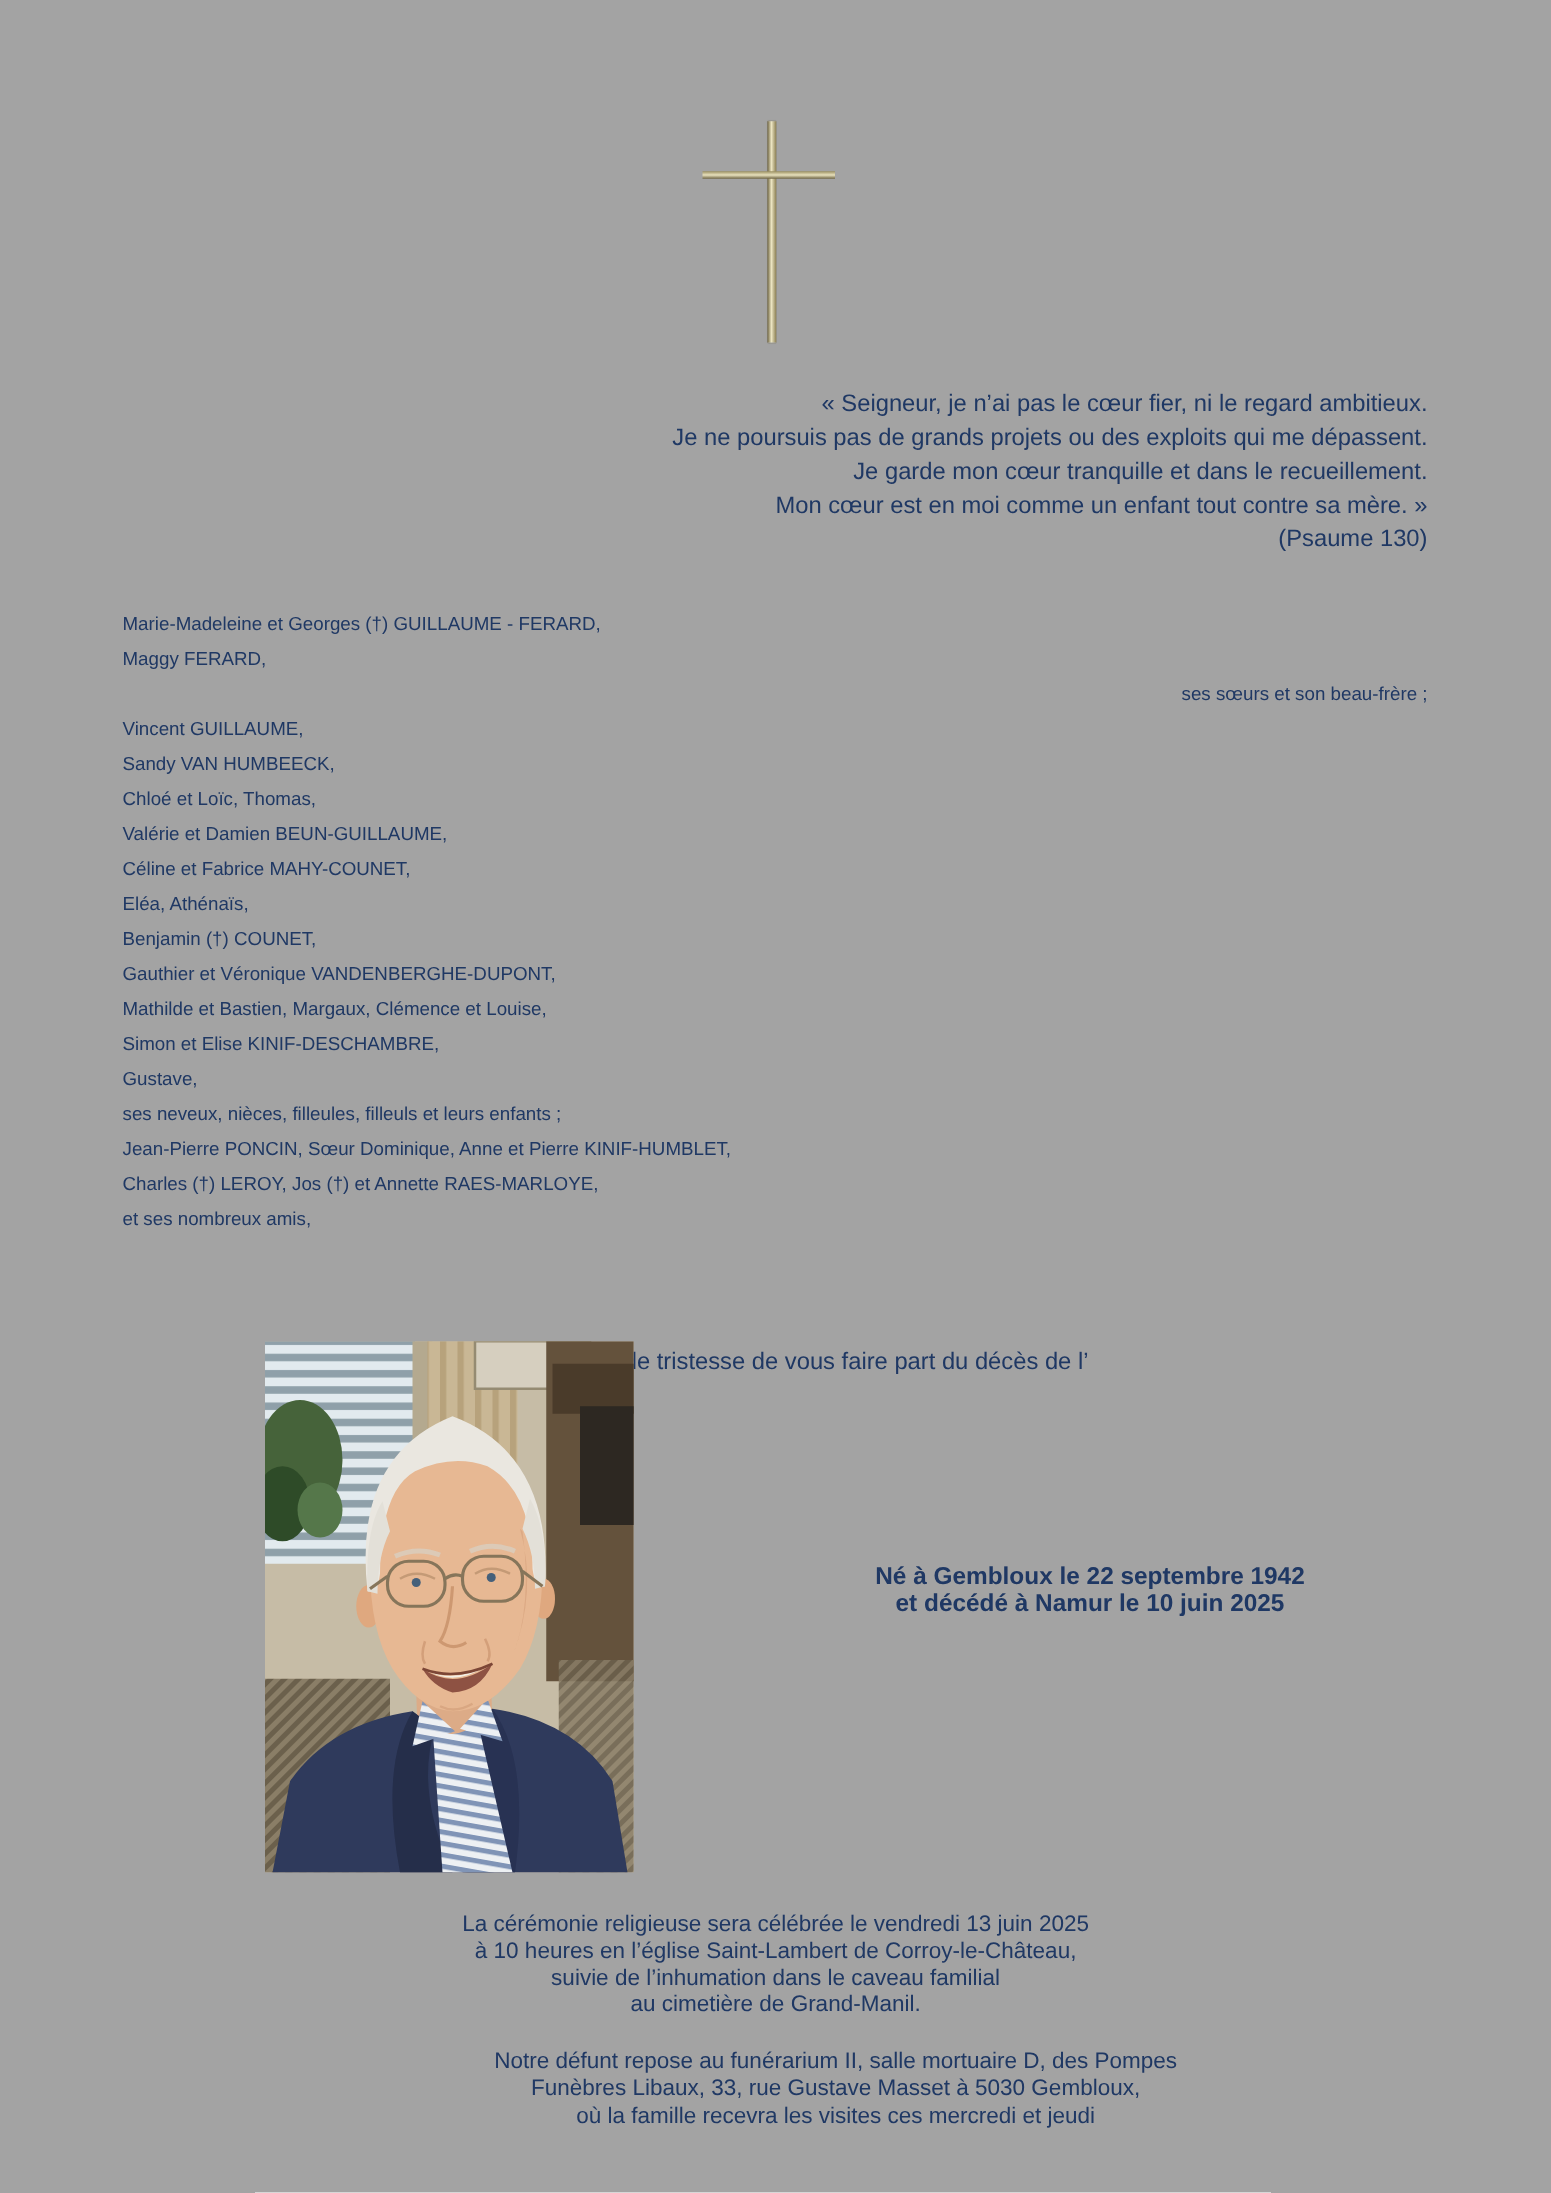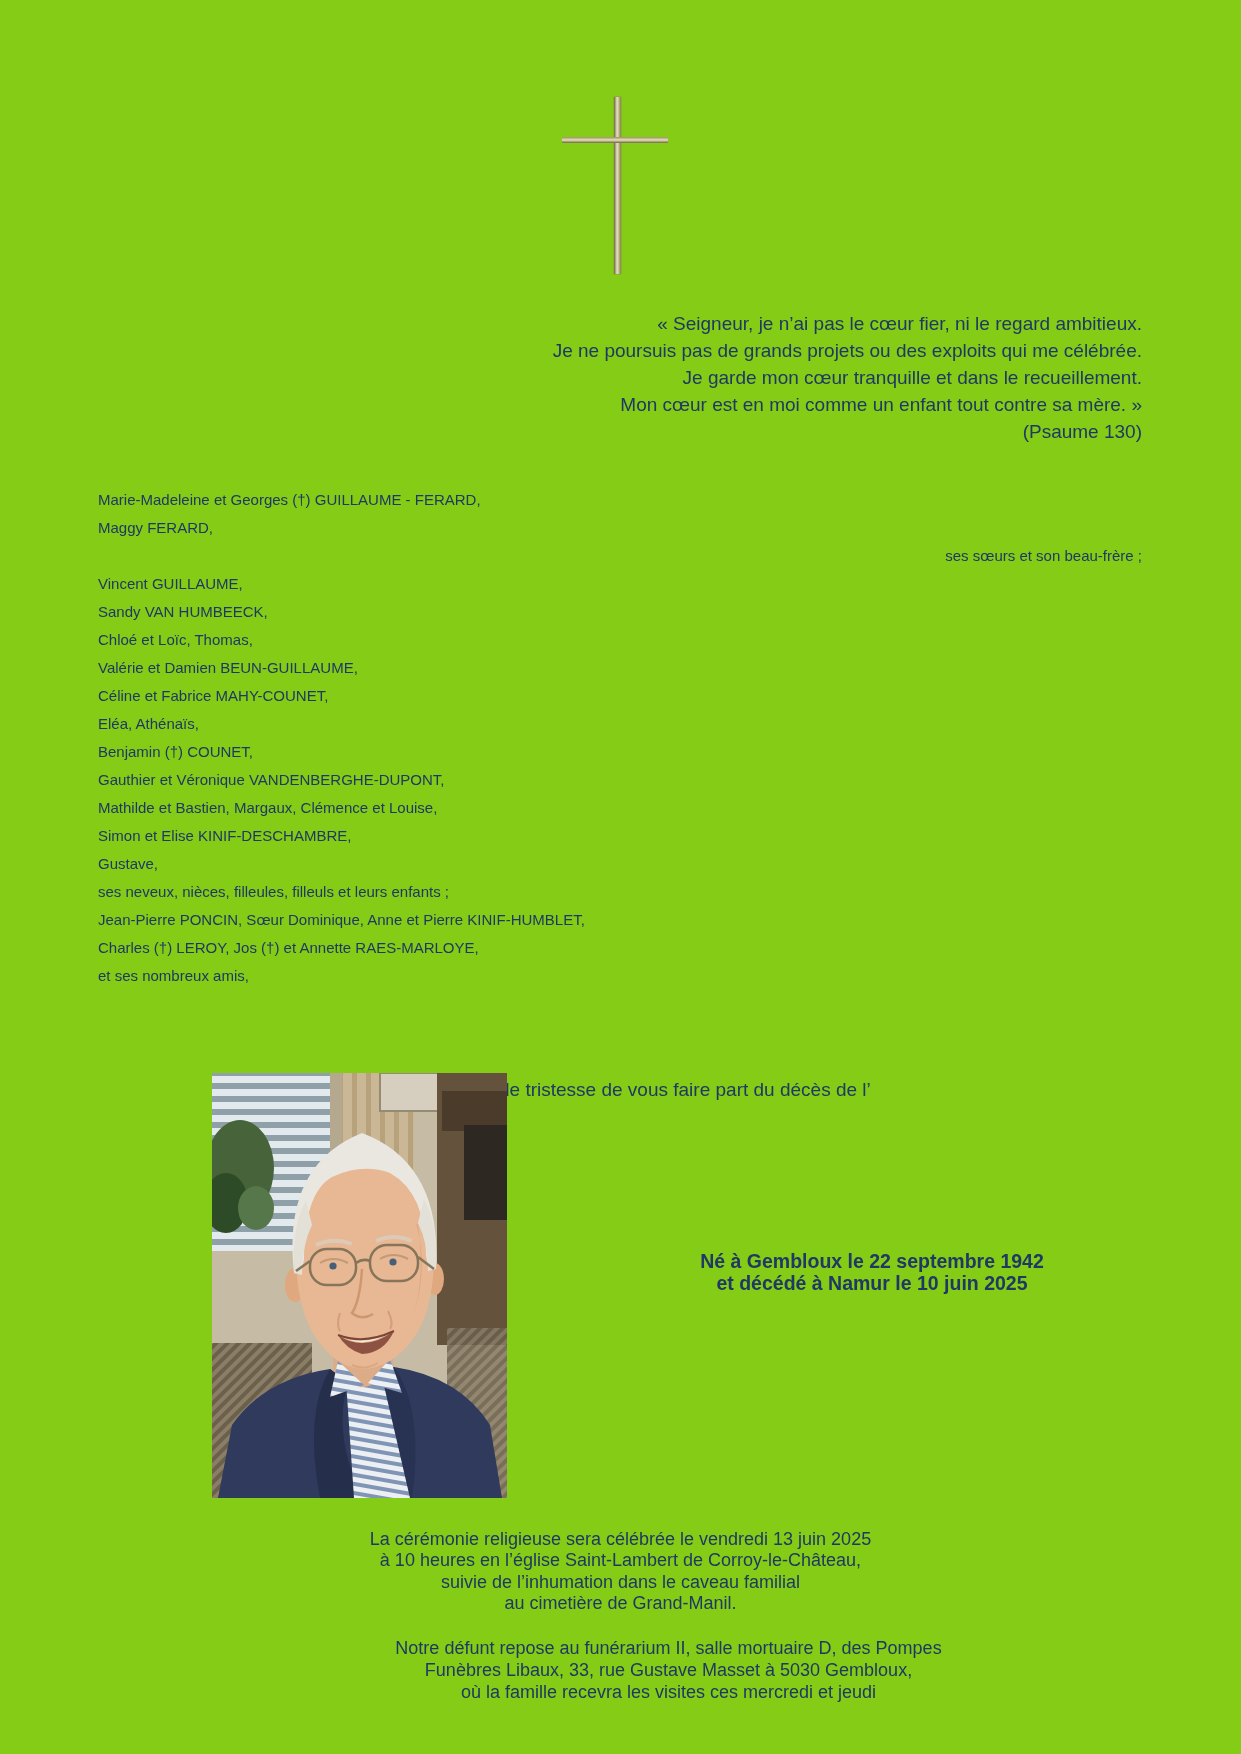--- a/index.html
+++ b/index.html
@@ -1,17 +1,17 @@
 <!DOCTYPE html>
 <html><head>
 <meta charset="utf-8">
 <style>
   html,body{margin:0;padding:0;background:#ffffff;}
   .page{
-    position:relative;width:1241px;height:1754px;background:#84cc16;
+    position:relative;width:1241px;height:1754px;background:#a3a3a3;
     color:#1f3864;font-family:"Liberation Sans",sans-serif;overflow:hidden;
   }
   
   .cross{position:absolute;left:562px;top:97px;width:106px;height:177px;}
   .cross .vbar{
     position:absolute;left:52px;top:0;width:7px;height:177px;
     background:linear-gradient(90deg,#6f6543,#ece5c2 45%,#8a7e52);
     box-shadow:0 0 1px #6b6243;
   }
   .cross .hbar{
@@ -51,21 +51,21 @@
 <div class="page">
 
   <div class="cross">
     <div class="vbar"></div>
     <div class="hbar"></div>
   </div>
 
   <div class="quote">
 
   <div class="qline">« Seigneur, je n’ai pas le cœur fier, ni le regard ambitieux.</div>
-      <div class="qline">Je ne poursuis pas de grands projets ou des exploits qui me célébrée.</div>
+      <div class="qline">Je ne poursuis pas de grands projets ou des exploits qui me dépassent.</div>
       <div class="qline">Je garde mon cœur tranquille et dans le recueillement.</div>
       <div class="qline">Mon cœur est en moi comme un enfant tout contre sa mère. »</div>
       <div class="qline">(Psaume 130)</div>
     </div>
 
   <div class="family">
 
   <div class="fline left">Marie-Madeleine et Georges (†) GUILLAUME - FERARD,</div>
       <div class="fline left">Maggy FERARD,</div>
       <div class="fline right">ses sœurs et son beau-frère ;</div>

